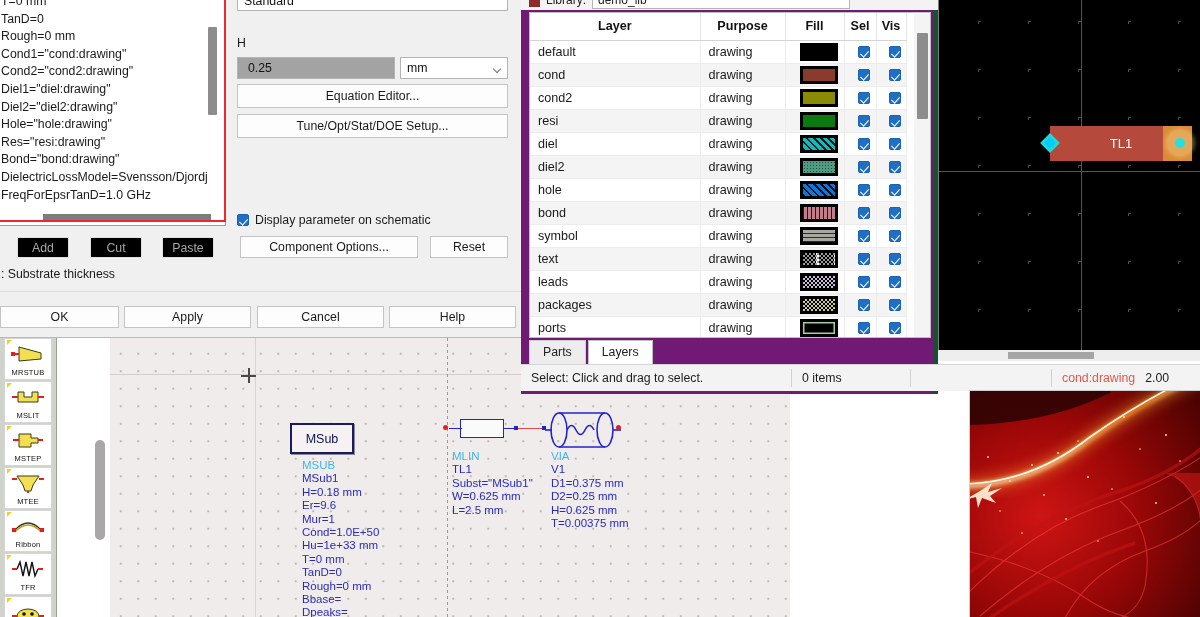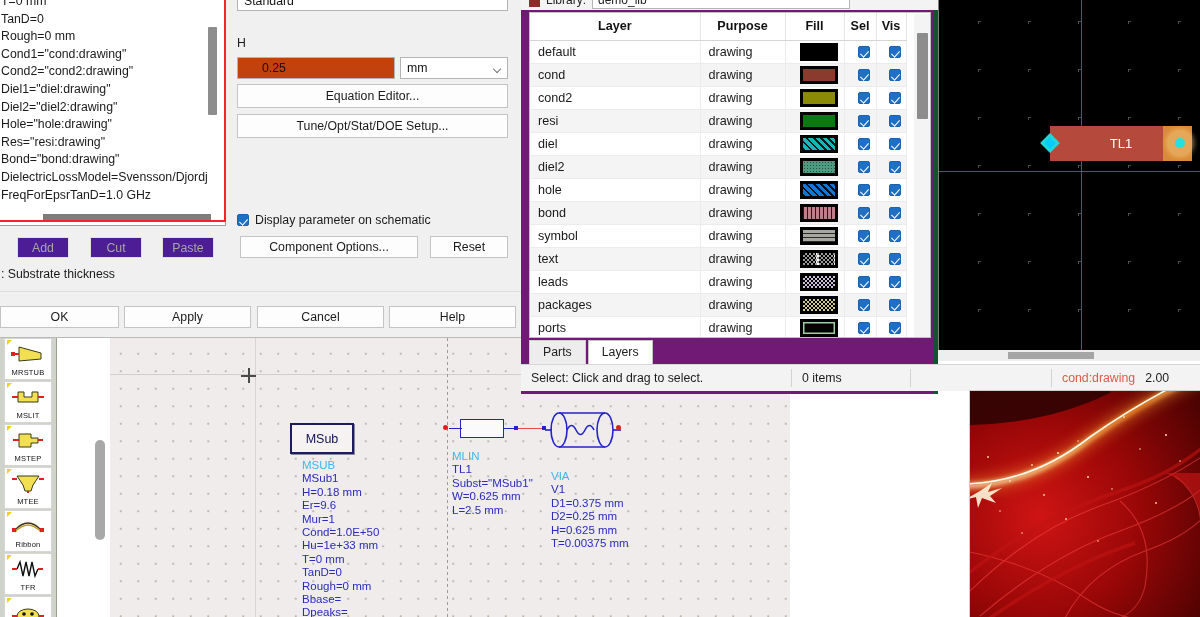--- a/index.html
+++ b/index.html
@@ -133,26 +133,26 @@
   }
   #param-list-hscroll {
     position: absolute; left: 48px; top: 221px; width: 168px; height: 8px;
     background: #7d7d7d;
   }
   .dlg-btn {
     background: #fdfdfd; border: 1px solid #c4c4c4; font-size: 12.3px;
     color: #1a1a1a; display: flex; align-items: center; justify-content: center;
     font-family: "Liberation Sans", sans-serif;
   }
-  .dlg-btn.disabled { color: #a6a6a6; background: #4c1d95; border-color: #e0e0e0; }
+  .dlg-btn.disabled { color: #a6a6a6; background: #000000; border-color: #e0e0e0; }
   #h-label { position: absolute; left: 237px; top: 36px; font-size: 12.3px; color: #1a1a1a; }
   #h-value {
     position: absolute; left: 237px; top: 57px; width: 158px; height: 22px;
-    background: #c2410c; border: 1px solid #b4b4b4; font-size: 12.3px;
-    color: #111; padding: 0 24px; line-height: 20px;
+    background: #a3a3a3; border: 1px solid #b4b4b4; font-size: 12.3px;
+    color: #111; padding: 0 10px; line-height: 20px;
   }
   #h-unit {
     position: absolute; left: 400px; top: 57px; width: 108px; height: 22px;
     background: #fff; border: 1px solid #b4b4b4; font-size: 12.3px;
     color: #111; padding: 0 6px; line-height: 20px; position: absolute;
   }
   #h-unit .chev {
     position: absolute; right: 7px; top: 8px;
     width: 6px; height: 6px; border-left: 1.4px solid #777; border-bottom: 1.4px solid #777;
     transform: rotate(-45deg);
@@ -364,21 +364,21 @@
       <ellipse cx="60" cy="22" rx="8" ry="17" fill="none" stroke="#2323cc" stroke-width="1.6"></ellipse>
       <line x1="14" y1="5" x2="60" y2="5" stroke="#2323cc" stroke-width="1.6"></line>
       <line x1="14" y1="39" x2="60" y2="39" stroke="#2323cc" stroke-width="1.6"></line>
       <path d="M22 22 q4.5 -9 9 0 q4.5 9 9 0 q4.5 -9 9 0" fill="none" stroke="#2323cc" stroke-width="1.6"></path>
       <line x1="0" y1="22" x2="7" y2="22" stroke="#2323cc" stroke-width="1.6"></line>
       <line x1="68" y1="22" x2="76" y2="22" stroke="#2323cc" stroke-width="1.6"></line>
     </svg>
   </div>
   <div class="pin-dot" style="left:616px; top:425px;"></div>
 
-  <div class="sch-label-block" style="left:551px; top:450px;margin-top:20px;">
+  <div class="sch-label-block" style="left:551px; top:450px;">
     <div class="type">VIA</div>
     <div>V1</div>
     <div>D1=0.375 mm</div>
     <div>D2=0.25 mm</div>
     <div>H=0.625 mm</div>
     <div>T=0.00375 mm</div>
   </div>
 
   <div id="palette">
     <div class="pal-cell">

